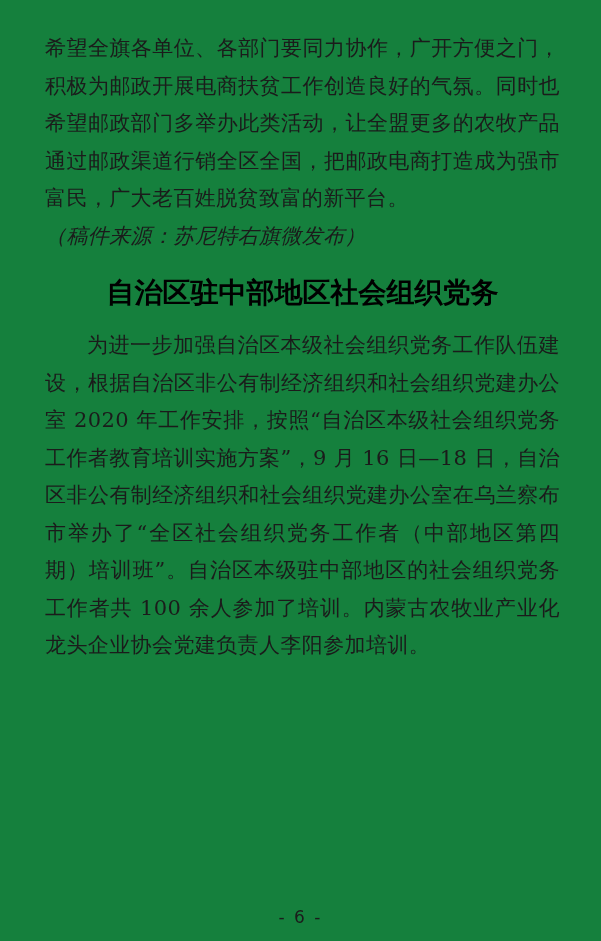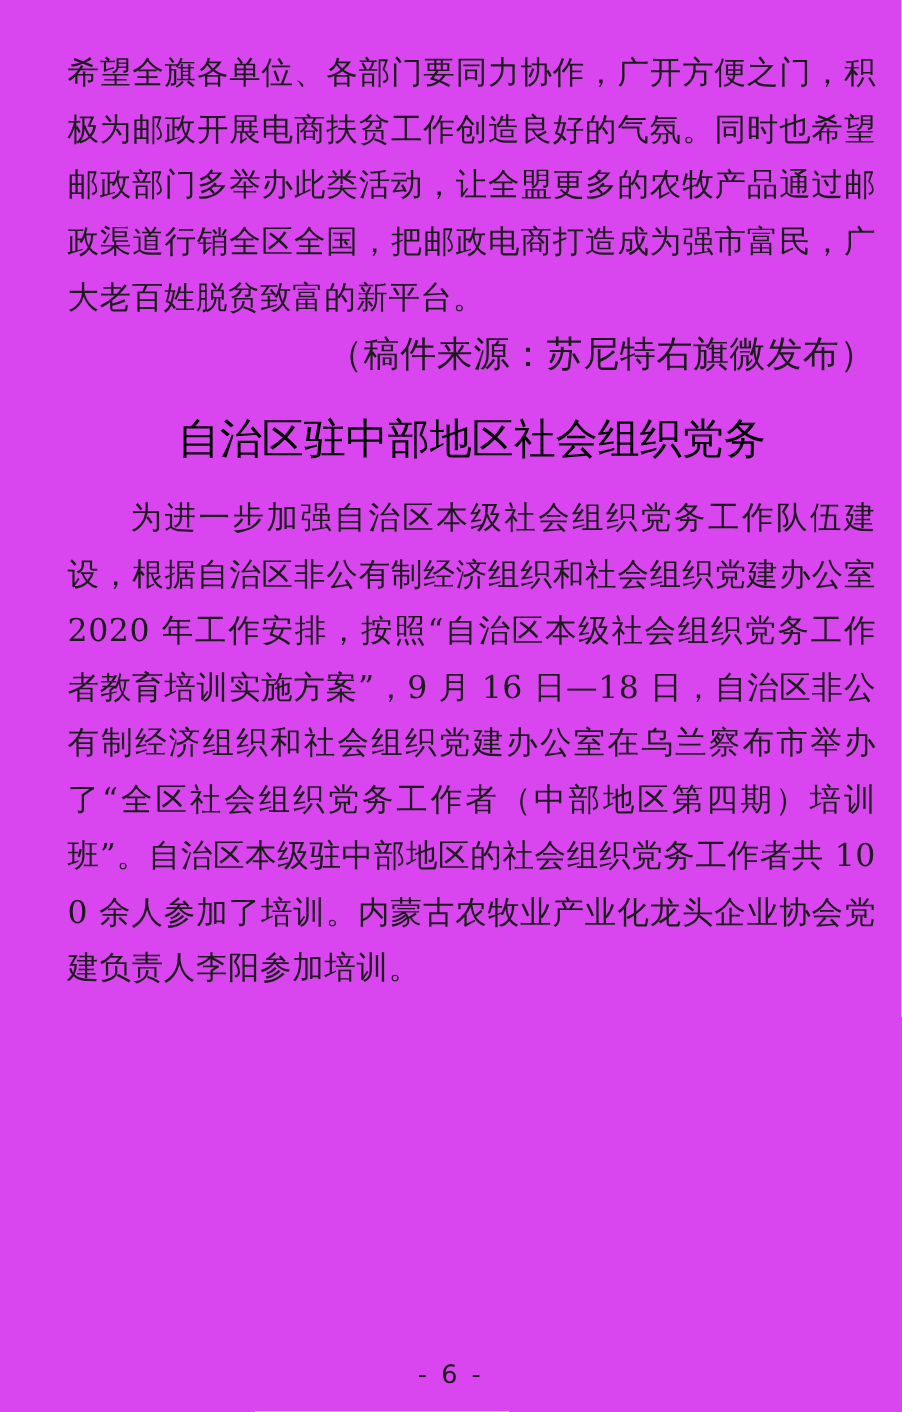--- a/index.html
+++ b/index.html
@@ -5,50 +5,51 @@
   html, body {
     margin: 0;
     padding: 0;
     background: #ffffff;
   }
   .page {
     position: relative;
     width: 601px;
     height: 941px;
     box-sizing: border-box;
-    background: #d946ef;
-    padding: 30px 17px 0 45px;
+    background: #15803d;
+    padding: 30px 41px 0 45px;
     font-family: "DejaVu Serif", "Liberation Serif", serif;
     color: #1b1b1b;
     overflow: hidden;
   }
   .body-text {
     margin: 0;
     font-size: 21px;
     line-height: 37.5px;
     letter-spacing: 0.4px;
     text-align: justify;
     text-justify: inter-character;
     word-break: break-all;
   }
   .indent-2em {
     text-indent: 2em;
   }
   .attribution {
     margin: 0;
-    font-size: 24px;
+    font-size: 21px;
     line-height: 37.5px;
     letter-spacing: 0.4px;
-    text-align: right;
+    text-align: left;
+    font-style: italic;
   }
   .article-title {
     margin: 12px 0 8px 0;
     font-size: 28px;
     line-height: 52px;
-    font-weight: normal;
+    font-weight: bold;
     text-align: center;
     color: #000000;
   }
   .title-line {
     display: block;
   }
   .page-footer {
     position: absolute;
     left: 0;
     bottom: 14px;

